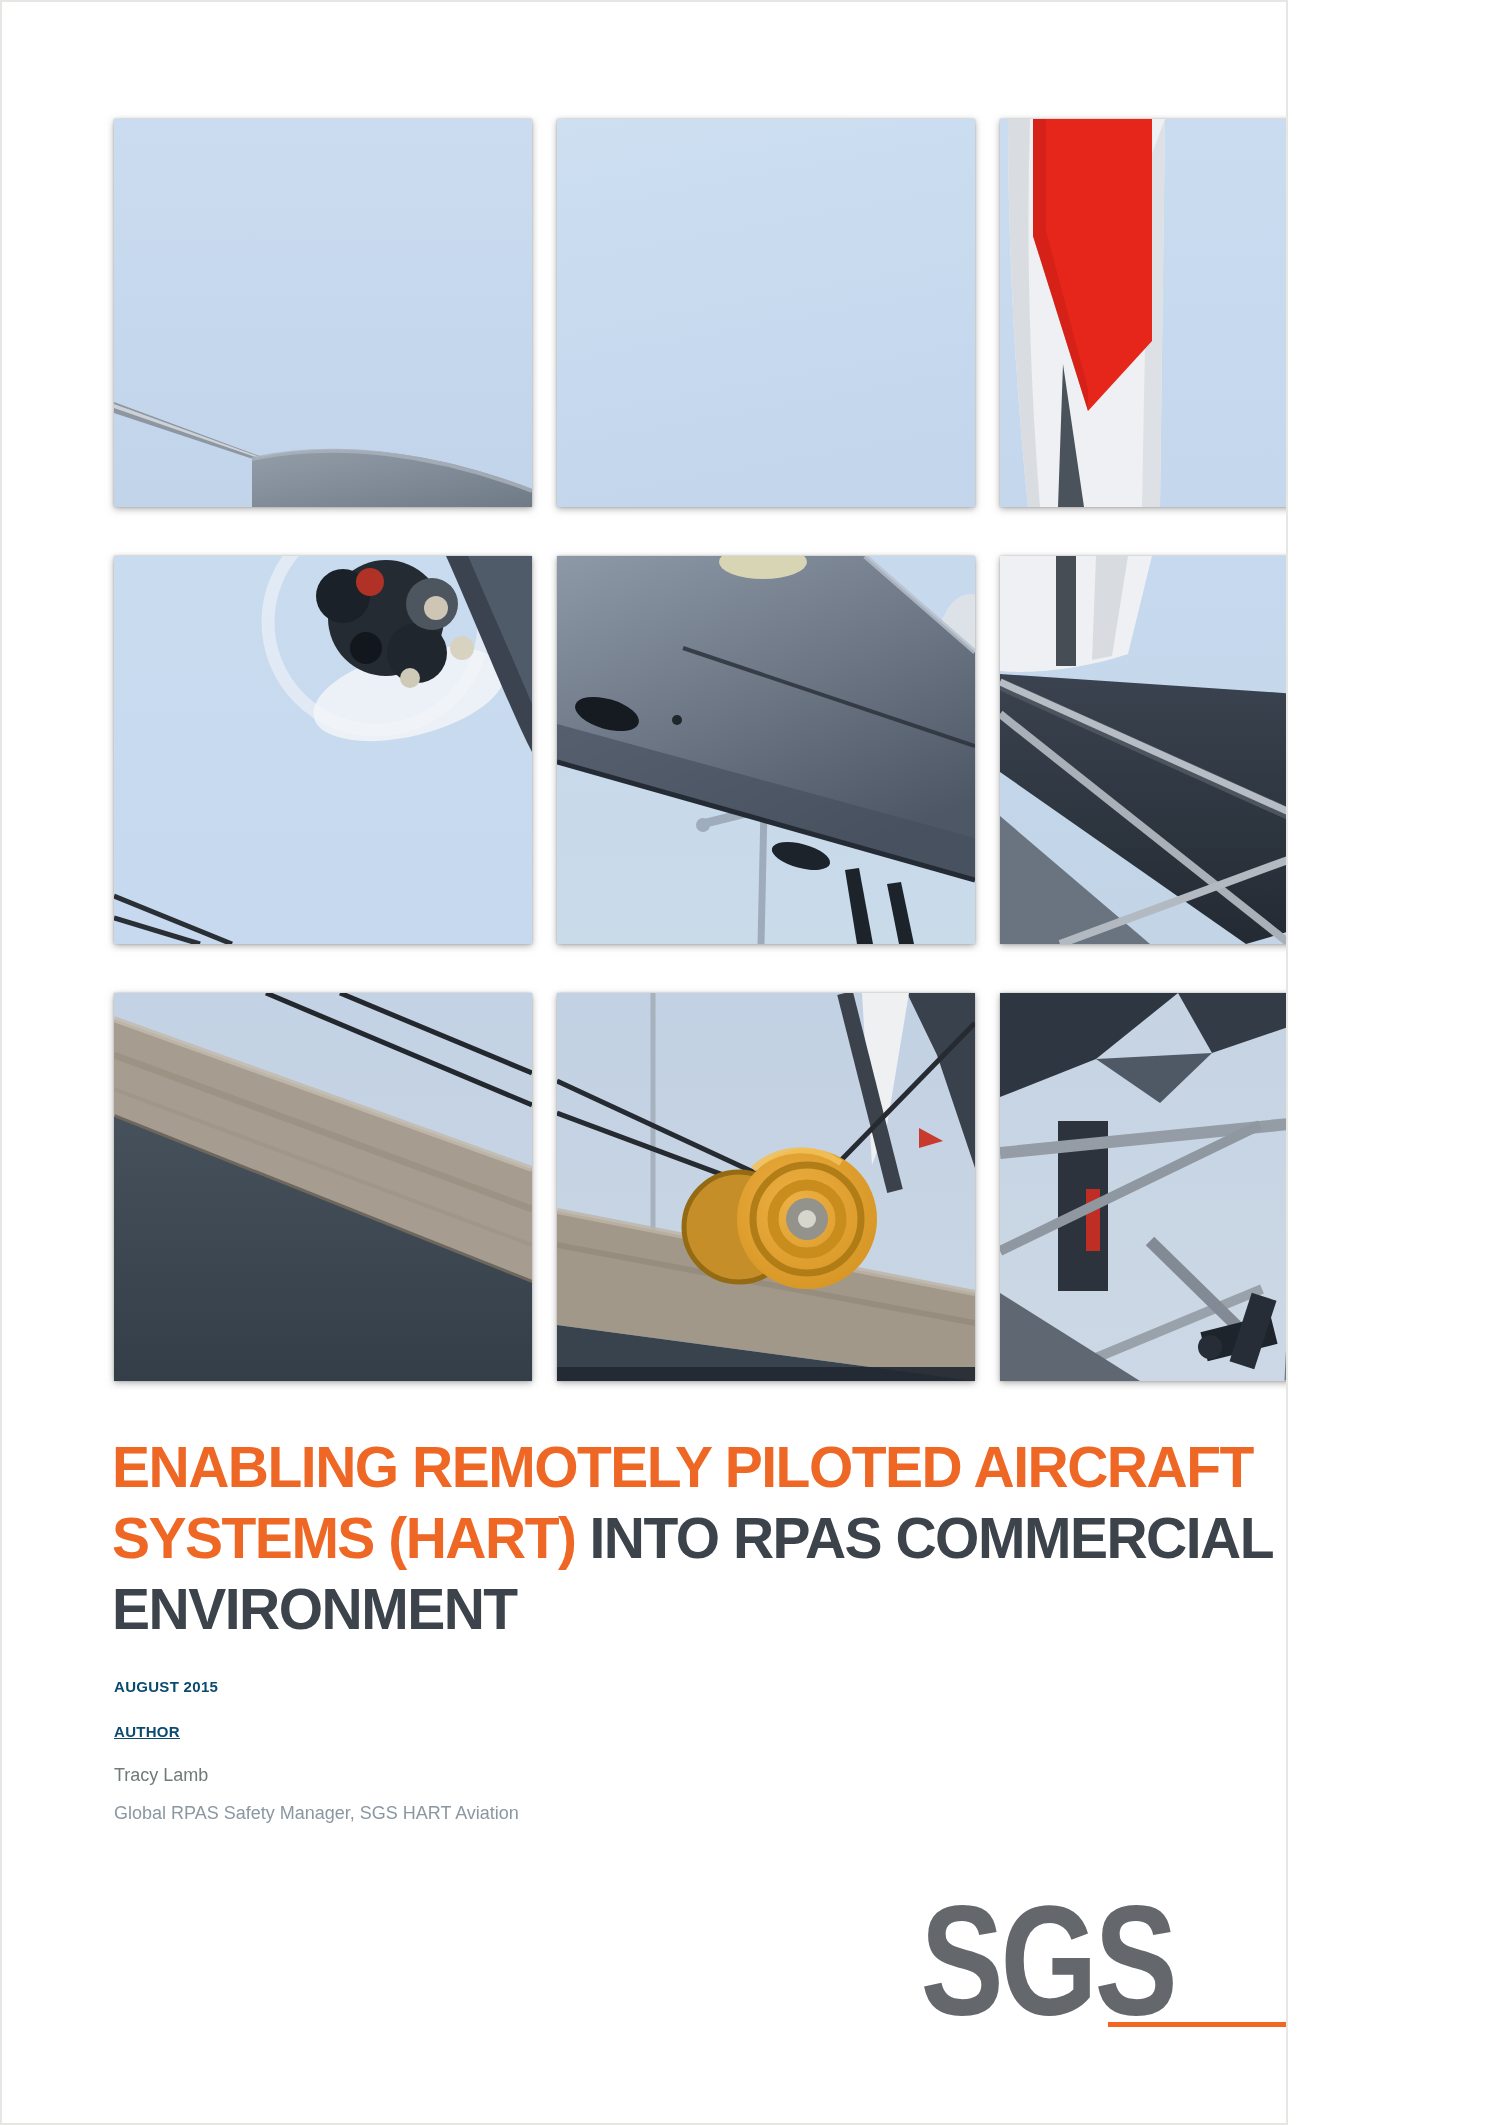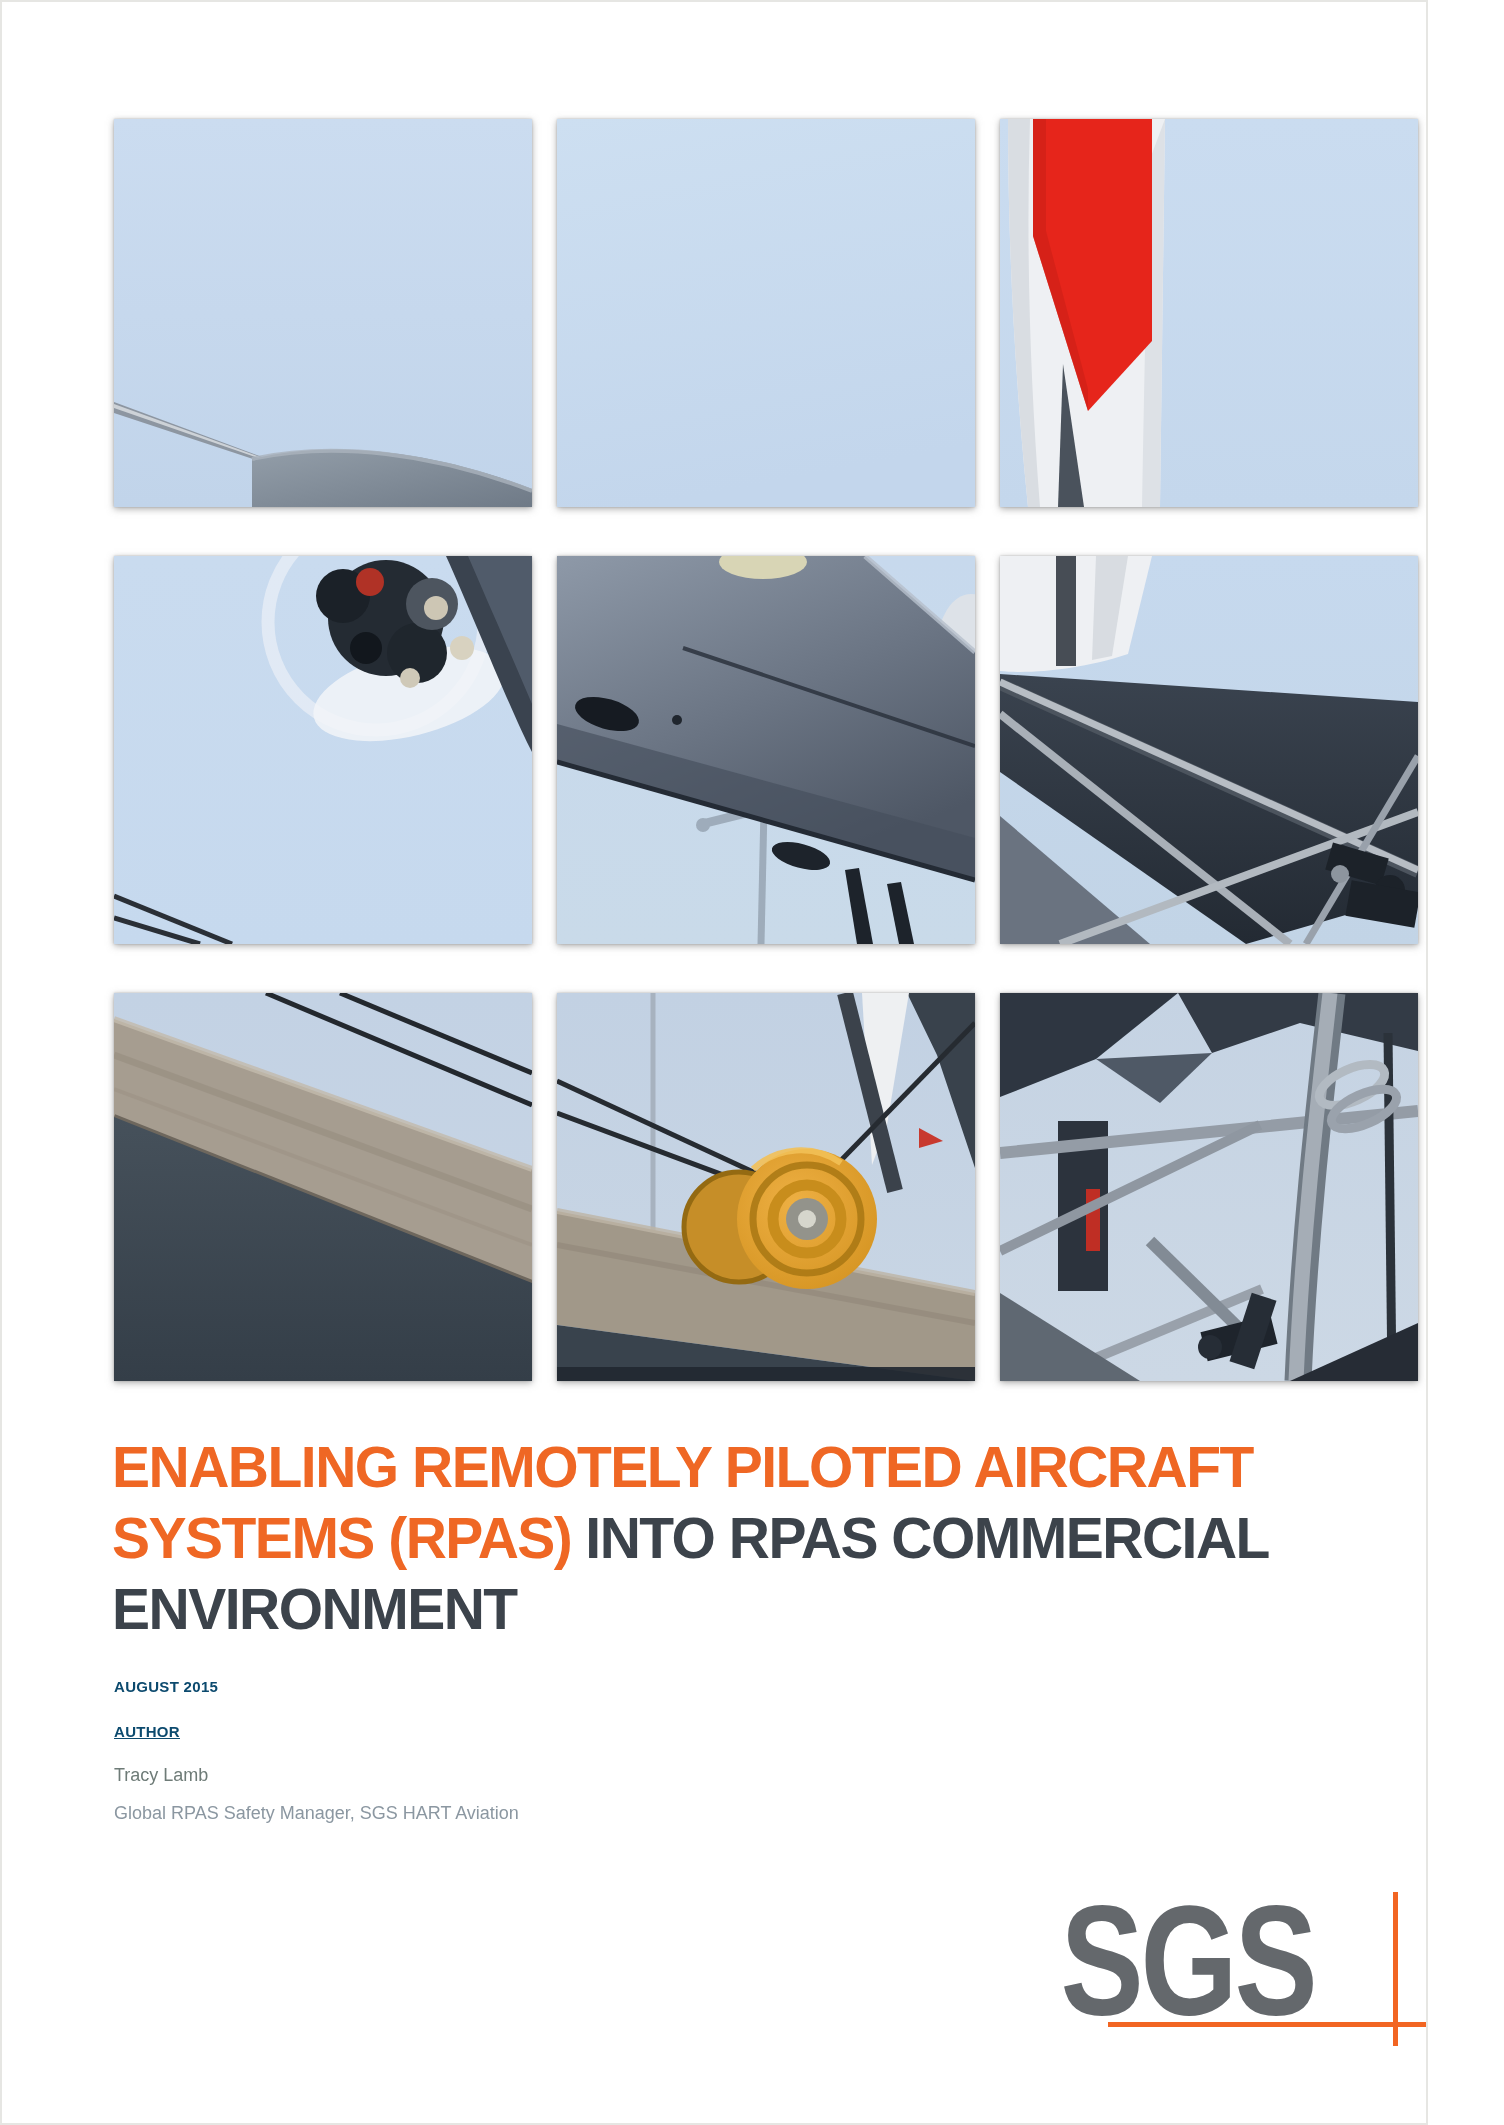--- a/index.html
+++ b/index.html
@@ -1,17 +1,17 @@
 <!DOCTYPE html>
 <html><head>
 <meta charset="utf-8">
 <style>
   html,body{margin:0;padding:0;background:#ffffff;}
   .page{
-    position:relative;width:1428px;height:2125px;background:#ffffff;
+    position:relative;width:1288px;height:2125px;background:#ffffff;
     border:2px solid #e6e6e3;box-sizing:border-box;overflow:hidden;
     font-family:"Liberation Sans",sans-serif;
     padding-left:48px;
   }
   
   .photo-grid{
     position:absolute;left:112px;top:117px;width:1304px;
     display:grid;grid-template-columns:repeat(3,1fr);
     column-gap:25px;row-gap:49px;
   }
@@ -330,21 +330,21 @@
           <rect x="240" y="302" width="26" height="72" fill="#262d36" transform="rotate(18 253 338)"></rect>
         </g>
         <path d="M0,300 L140,388 L0,388 Z" fill="#5f6872"></path>
         <path d="M290,388 L418,330 L418,388 Z" fill="#262c35"></path>
       </svg>
     </figure>
   </div>
 
   <h1 class="title">
     <span class="o">ENABLING REMOTELY PILOTED AIRCRAFT</span><br>
-    <span class="o">SYSTEMS (RPAS)</span><span class="gap"></span><span class="d">INTO RPAS COMMERCIAL</span><br>
+    <span class="o">SYSTEMS (HART)</span><span class="gap"></span><span class="d">INTO RPAS COMMERCIAL</span><br>
     <span class="d">ENVIRONMENT</span>
   </h1>
 
   <p class="meta-label meta-date">AUGUST 2015</p>
   <p class="meta-label meta-author">AUTHOR</p>
   <p class="meta-name">Tracy Lamb</p>
   <p class="meta-role">Global RPAS Safety Manager, SGS HART Aviation</p>
 
   <div>
     <p class="sgs-word">SGS</p>

